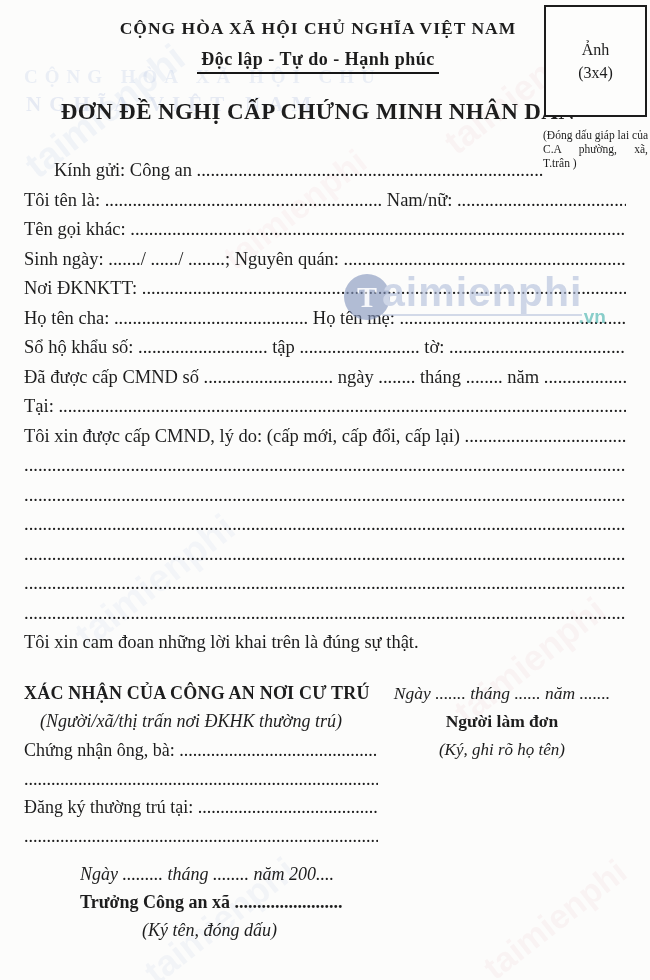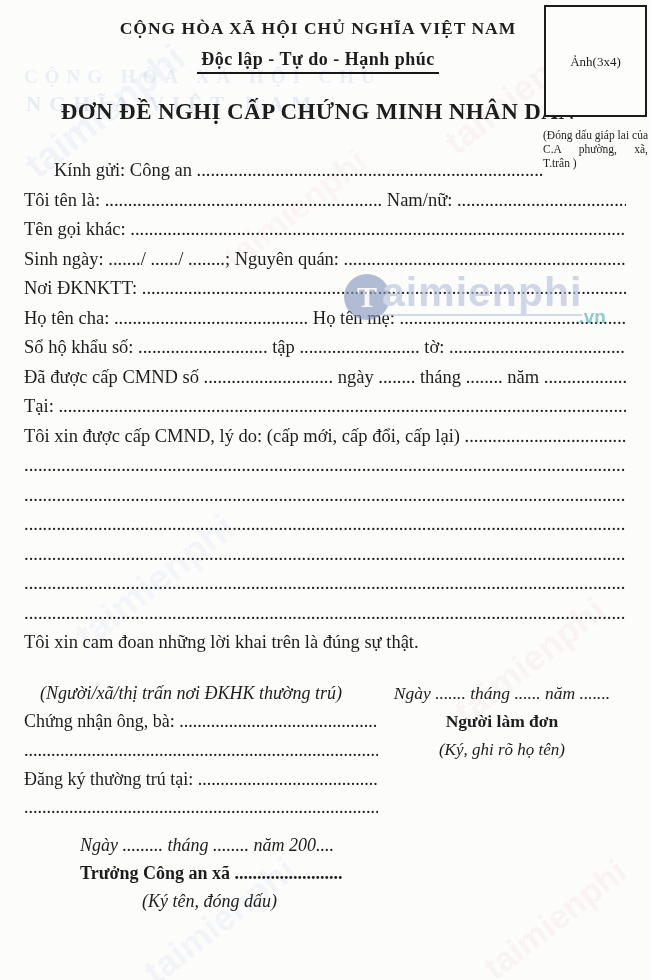--- a/index.html
+++ b/index.html
@@ -26,22 +26,22 @@
   }
   .form-title {
     font-size: 23px; font-weight: bold; letter-spacing: 0.4px;
     margin-top: 23px; line-height: 30px;
   }
 
   
   .photo-box {
     position: absolute; top: 5px; right: 3px; width: 99px; height: 108px;
     border: 2px solid #1c1c1c; background: #fdfdfc; z-index: 3;
-    display: flex; flex-direction: row; align-items: center; justify-content: center;
-    font-size: 13px; line-height: 23px;
+    display: flex; flex-direction: column; align-items: center; justify-content: center;
+    font-size: 16px; line-height: 23px;
   }
   .photo-note {
     position: absolute; top: 128px; right: 2px; width: 105px;
     font-size: 11.5px; line-height: 14px; text-align: justify; z-index: 3;
   }
 
   
   .fline {
     font-size: 18.5px; line-height: 29.5px;
     white-space: nowrap; overflow: hidden; width: 602px;
@@ -151,20 +151,21 @@
     <div class="fline">............................................................................................................................................................................................</div>
     <div class="fline">............................................................................................................................................................................................</div>
     <div class="fline">............................................................................................................................................................................................</div>
     <div class="fline">............................................................................................................................................................................................</div>
     <div class="fline">............................................................................................................................................................................................</div>
 
     <div class="fline">Tôi xin cam đoan những lời khai trên là đúng sự thật.</div>
 
     <div class="bottom">
       <div class="bottom-left">
+        <div class="fline confirm-heading">XÁC NHẬN CỦA CÔNG AN NƠI CƯ TRÚ</div>
         <div class="fline confirm-sub">(Người/xã/thị trấn nơi ĐKHK thường trú)</div>
         <div class="fline">Chứng nhận ông, bà: .............................................</div>
         <div class="fline">................................................................................</div>
         <div class="fline">Đăng ký thường trú tại: ........................................</div>
         <div class="fline">................................................................................</div>
       </div>
       <div class="bottom-right">
         <div class="fline applicant-date">Ngày ....... tháng ...... năm .......</div>
         <div class="fline applicant-role">Người làm đơn</div>
         <div class="fline applicant-note">(Ký, ghi rõ họ tên)</div>

